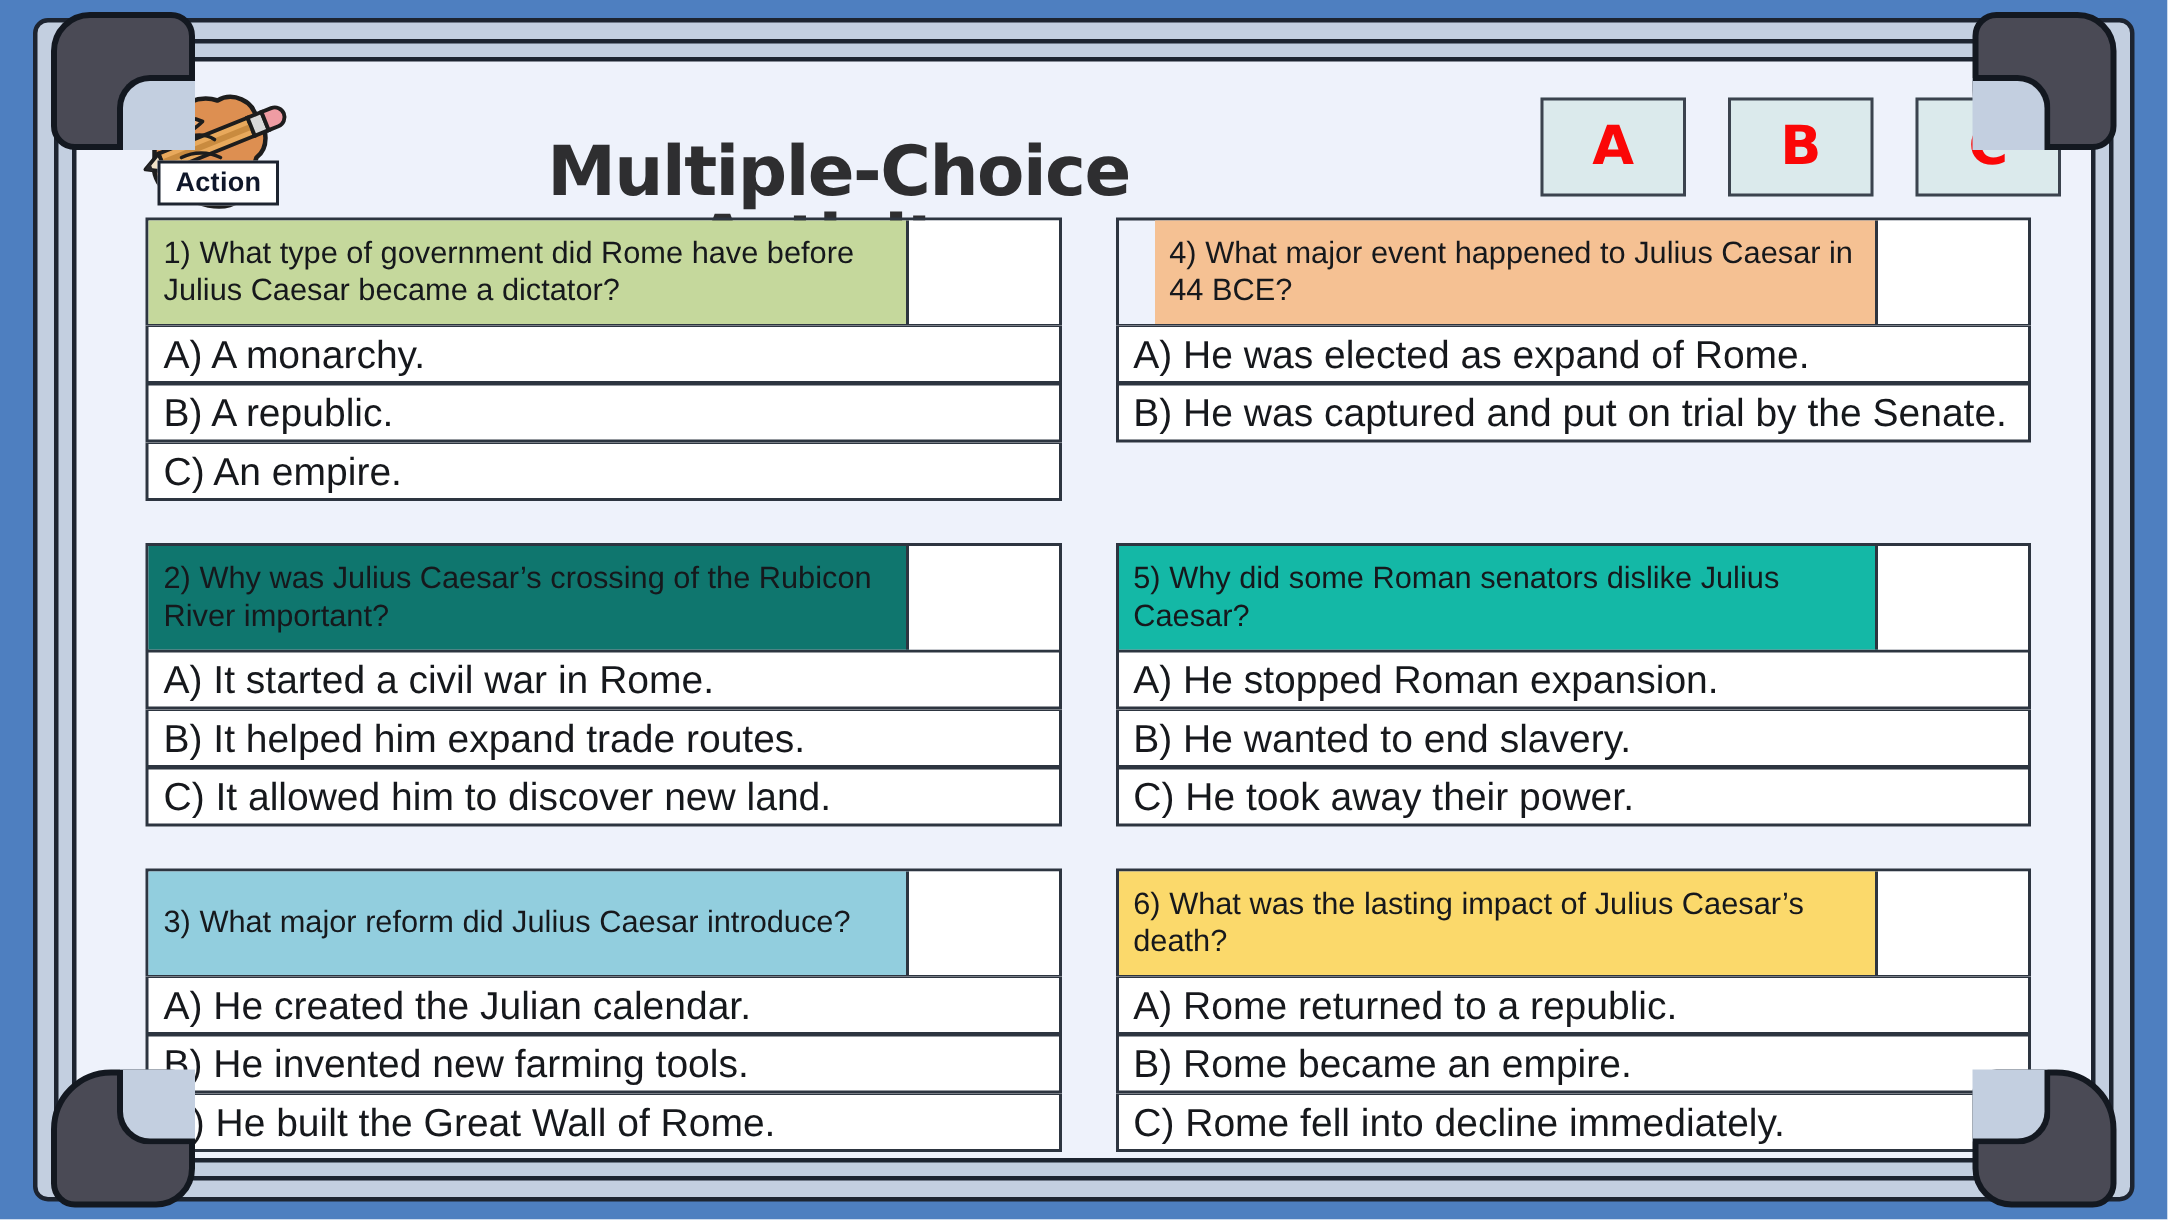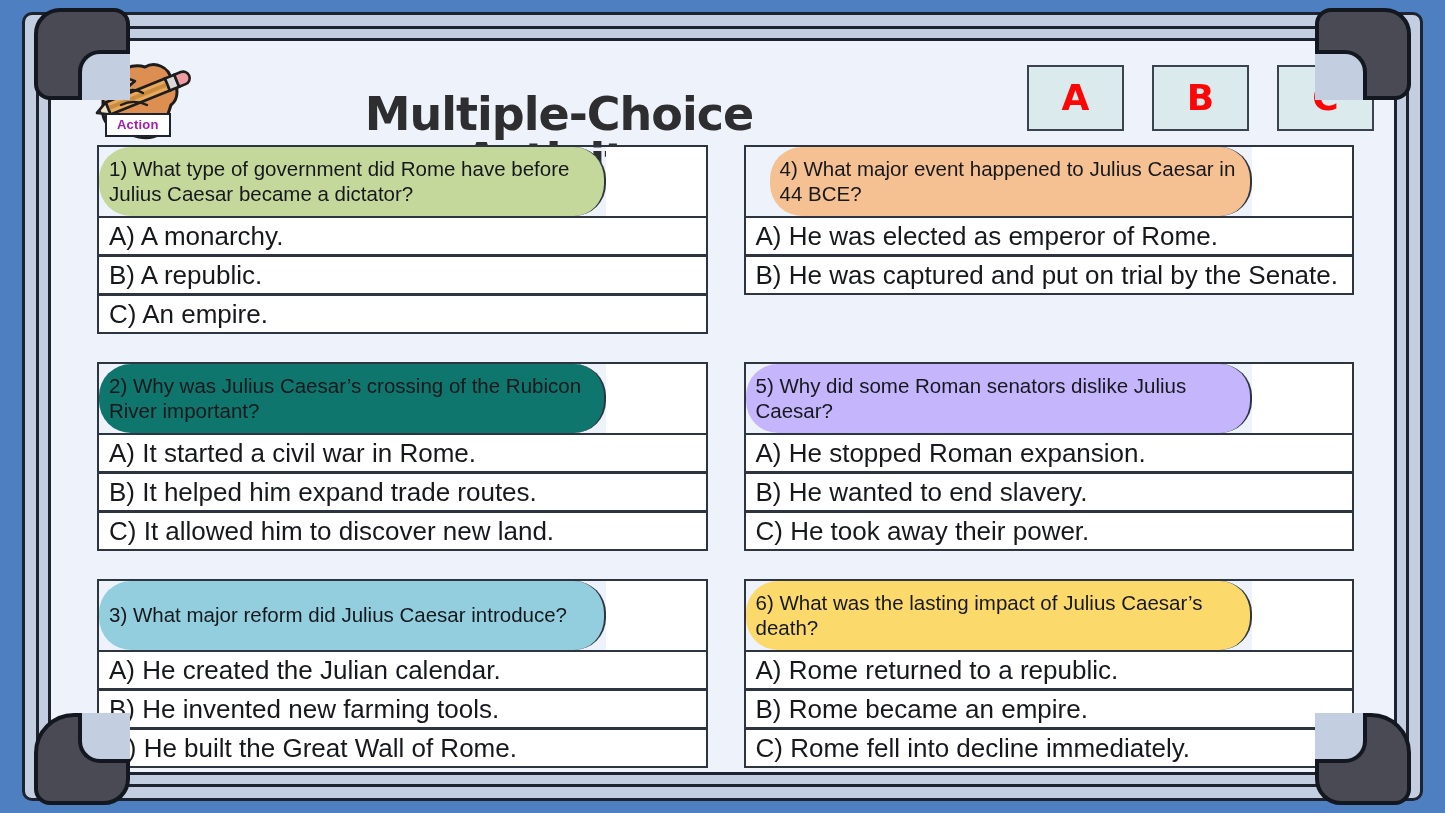--- a/index.html
+++ b/index.html
@@ -83,23 +83,23 @@
     left: 42px; top: 14px;
     width: 104px; height: 86px;
   }
   .hand-svg { position: absolute; left: 0; top: 0; }
   .action-label {
     position: absolute;
     left: 12px; bottom: 4px;
     background: #ffffff;
     border: 2px solid #1d2430;
     padding: 2px 10px 3px;
-    font-size: 13px;
+    font-size: 18px;
     font-weight: bold;
-    color: #a21caf;
+    color: #0f172a;
     letter-spacing: .2px;
     font-family: "Liberation Sans", sans-serif;
   }
 
   .title {
     position: absolute;
     left: 228px; top: 50px;
     width: 560px;
     text-align: center;
     font-size: 46px;
@@ -153,21 +153,20 @@
   .q-head {
     flex: 1 1 auto;
     padding: 6px 8px 6px 10px;
     font-size: 20.5px;
     line-height: 1.18;
     color: #16181c;
     border-right: 2px solid #2d3540;
     display: flex;
     align-items: center;
     font-family: "Liberation Sans", sans-serif;
-    border-radius: 32px;
   }
   .q-answer-cell {
     flex: 0 0 100px;
     background: #ffffff;
   }
 
   .opt {
     border: 2px solid #2d3540;
     border-top: 1px solid #2d3540;
     background: #ffffff;
@@ -244,35 +243,35 @@
           </div>
           <div class="opt">A) A monarchy.</div>
           <div class="opt">B) A republic.</div>
           <div class="opt">C) An empire.</div>
         </div>
         <div class="q-block">
           <div class="q-head-row">
             <div class="q-head" style="background: rgb(245, 193, 147); margin-left: 24px;">4) What major event happened to Julius Caesar in 44 BCE?</div>
             <div class="q-answer-cell"></div>
           </div>
-          <div class="opt">A) He was elected as emperor of Rome.</div>
+          <div class="opt">A) He was elected as expand of Rome.</div>
           <div class="opt">B) He was captured and put on trial by the Senate.</div>
         </div>
         <div class="q-block">
           <div class="q-head-row">
             <div class="q-head" style="background: #0f766e;">2) Why was Julius Caesar’s crossing of the Rubicon River important?</div>
             <div class="q-answer-cell"></div>
           </div>
           <div class="opt">A) It started a civil war in Rome.</div>
           <div class="opt">B) It helped him expand trade routes.</div>
           <div class="opt">C) It allowed him to discover new land.</div>
         </div>
         <div class="q-block">
           <div class="q-head-row">
-            <div class="q-head" style="background: #c4b5fd;">5) Why did some Roman senators dislike Julius Caesar?</div>
+            <div class="q-head" style="background: #14b8a6;">5) Why did some Roman senators dislike Julius Caesar?</div>
             <div class="q-answer-cell"></div>
           </div>
           <div class="opt">A) He stopped Roman expansion.</div>
           <div class="opt">B) He wanted to end slavery.</div>
           <div class="opt">C) He took away their power.</div>
         </div>
         <div class="q-block">
           <div class="q-head-row">
             <div class="q-head" style="background: rgb(146, 206, 222); text-align: right;">3) What major reform did Julius Caesar introduce?</div>
             <div class="q-answer-cell"></div>

